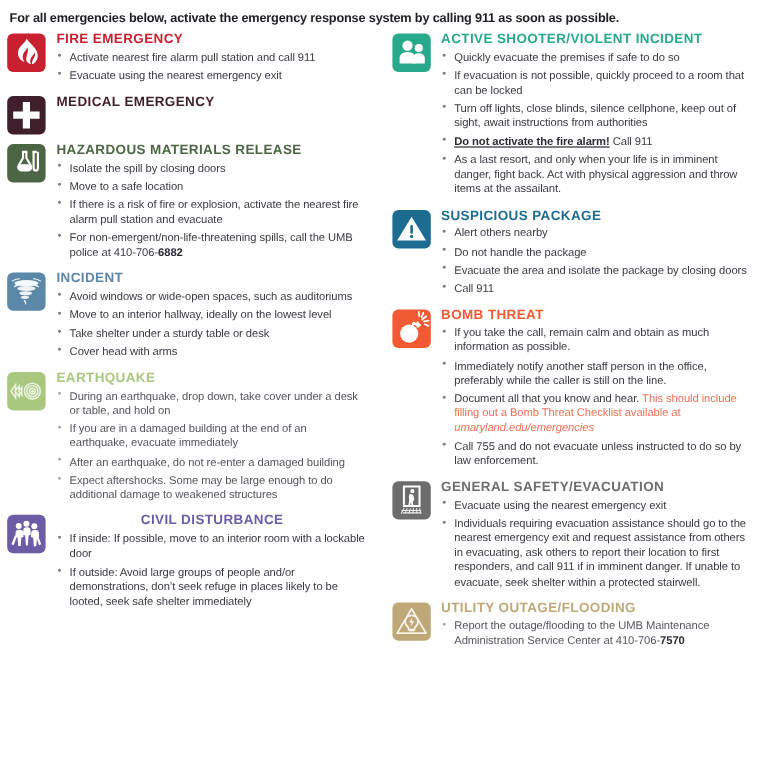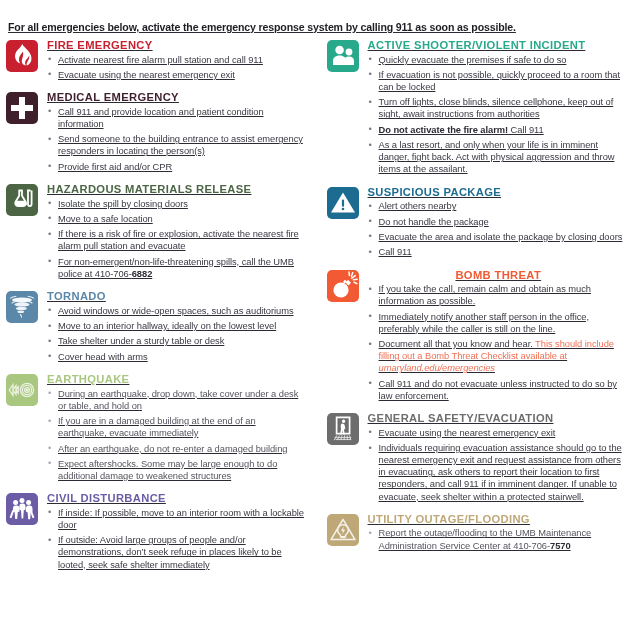--- a/index.html
+++ b/index.html
@@ -6,21 +6,21 @@
   html, body {
     margin: 0; padding: 0;
     background: #ffffff;
   }
   body {
     width: 635px; height: 636px;
     font-family: "Liberation Sans", sans-serif;
     color: #2b2b33;
     overflow: hidden;
   }
-  .page { position: relative; width: 635px; height: 508px; padding: 20px 6px 0 6px; text-decoration: underline; }
+  .page { position: relative; width: 635px; height: 508px; padding: 8px 6px 0 6px; }
 
   .banner {
     font-size: 10.6px;
     font-weight: bold;
     letter-spacing: -0.15px;
     color: #1d1d24;
     padding: 1px 0 6px 2px;
     white-space: nowrap;
   }
 
@@ -98,25 +98,20 @@
         <div class="section">
           <div class="icon-wrap">
             <div class="icon" style="background: rgb(62, 31, 43);">
               <svg width="32" height="32" viewBox="0 0 32 32">
                 <path fill="#ffffff" d="M13 5h6v8h8v6h-8v8h-6v-8H5v-6h8z"></path>
               </svg>
             </div>
           </div>
           <div class="body">
             <h2 style="color: rgb(62, 31, 43);">MEDICAL EMERGENCY</h2>
-            <ul>
-              <li>Call 911 and provide location and patient condition information</li>
-              <li>Send someone to the building entrance to assist emergency responders in locating the person(s)</li>
-              <li>Provide first aid and/or CPR</li>
-            </ul>
           </div>
         </div>
         <div class="section">
           <div class="icon-wrap">
             <div class="icon" style="background: rgb(75, 101, 69);">
               <svg width="32" height="32" viewBox="0 0 32 32">
                 <g fill="none" stroke="#ffffff" stroke-width="1.8">
                   <path d="M12.4 6.5h4.4M13.2 6.5v5.2l-3.6 6.1c-1.1 1.9.2 4.3 2.4 4.3h5.2c2.2 0 3.5-2.4 2.4-4.3l-3.6-6.1V6.5"></path>
                   <path d="M21 6.5h3.6M22 6.5v13.2c0 1.3.8 2.4 1.8 2.4s1.8-1.1 1.8-2.4V6.5"></path>
                 </g>
@@ -145,21 +140,21 @@
                   <ellipse cx="14.8" cy="20.8" rx="3.4" ry="1.3" opacity=".9"></ellipse>
                   <path d="M13.6 23.2c.9 1.4 1.6 2.6 1.9 4.2.7-1.6.3-3-.5-4.2z"></path>
                 </g>
                 <g stroke="#ffffff" stroke-width="1.1" fill="none" opacity=".85">
                   <path d="M4 7.4c1.6-1.3 4-2 6.4-2.2M28 7.4c-1.6-1.3-4-2-6.4-2.2M5.6 12.2c1.2-.9 2.6-1.4 4-1.7M26.4 12.2c-1.2-.9-2.6-1.4-4-1.7"></path>
                 </g>
               </svg>
             </div>
           </div>
           <div class="body">
-            <h2 style="color: rgb(91, 135, 168);">TORNADO</h2>
+            <h2 style="color: rgb(91, 135, 168);">INCIDENT</h2>
             <ul>
               <li>Avoid windows or wide-open spaces, such as auditoriums</li>
               <li>Move to an interior hallway, ideally on the lowest level</li>
               <li>Take shelter under a sturdy table or desk</li>
               <li>Cover head with arms</li>
             </ul>
           </div>
         </div>
         <div class="section faded">
           <div class="icon-wrap">
@@ -195,21 +190,21 @@
                   <circle cx="22.6" cy="9.6" r="2.5"></circle>
                   <path d="M9.6 12.4c-1.6 0-2.6 1-2.6 2.4l-.2 3.6 1.8 .6 .6 7h2l.6-7 1.8-.6-.2-3.6c0-1.4-1-2.4-2.6-2.4z"></path>
                   <path d="M16 10.4c-1.6 0-2.6 1-2.6 2.4l-.2 3.8 1.8 .6 .6 8.4h1.6l.6-8.4 1.8-.6-.2-3.8c0-1.4-1-2.4-2.6-2.4z"></path>
                   <path d="M22.6 12.6c-1.6 0-2.6 1-2.6 2.4l-.2 3.6 1.8 .6 .6 7h2l.6-7 1.8-.6-.2-3.6c0-1.4-1-2.4-2.6-2.4z"></path>
                   <path d="M6.4 17 3.6 24.6l1.8.7 2.6-7.1zM25.6 17l2.8 7.6-1.8.7-2.6-7.1z"></path>
                 </g>
               </svg>
             </div>
           </div>
           <div class="body">
-            <h2 style="color: rgb(107, 92, 165);">CIVIL DISTURBANCE</h2>
+            <h2 style="color: rgb(107, 92, 165); text-align: center;">CIVIL DISTURBANCE</h2>
             <ul>
               <li>If inside: If possible, move to an interior room with a lockable door</li>
               <li>If outside: Avoid large groups of people and/or demonstrations, don’t seek refuge in places likely to be looted, seek safe shelter immediately</li>
             </ul>
           </div>
         </div>
       </div>
     <div class="col col-right">
         <div class="section">
           <div class="icon-wrap">
@@ -266,26 +261,26 @@
                   <path d="M18.4 12.4l2.6-2.6 3 3-2.6 2.6z"></path>
                   <rect x="16.2" y="10.4" width="3.2" height="2.6" rx="1" transform="rotate(-45 17.8 11.7)"></rect>
                 </g>
                 <g stroke="#ffffff" stroke-width="1.5" stroke-linecap="round">
                   <path d="M24.8 8.2l3.4-2.6M24.4 6.2l1.4-3.6M26.4 9.8l3.8-.6M22.4 5.4l-.4-3.4M27 12.2l3 1.4"></path>
                 </g>
               </svg>
             </div>
           </div>
           <div class="body">
-            <h2 style="color: rgb(241, 90, 50); text-align: center;">BOMB THREAT</h2>
+            <h2 style="color: rgb(241, 90, 50);">BOMB THREAT</h2>
             <ul>
               <li>If you take the call, remain calm and obtain as much information as possible.</li>
               <li>Immediately notify another staff person in the office, preferably while the caller is still on the line.</li>
               <li>Document all that you know and hear. <span class="orange">This should include filling out a Bomb Threat Checklist available at </span><span class="ital">umaryland.edu/emergencies</span></li>
-              <li>Call 911 and do not evacuate unless instructed to do so by law enforcement.</li>
+              <li>Call 755 and do not evacuate unless instructed to do so by law enforcement.</li>
             </ul>
           </div>
         </div>
         <div class="section">
           <div class="icon-wrap">
             <div class="icon" style="background: rgb(109, 109, 109);">
               <svg width="32" height="32" viewBox="0 0 32 32">
                 <g fill="none" stroke="#ffffff" stroke-width="1.7">
                   <path d="M9.6 4.4h13v16.2h-13z"></path>
                 </g>

